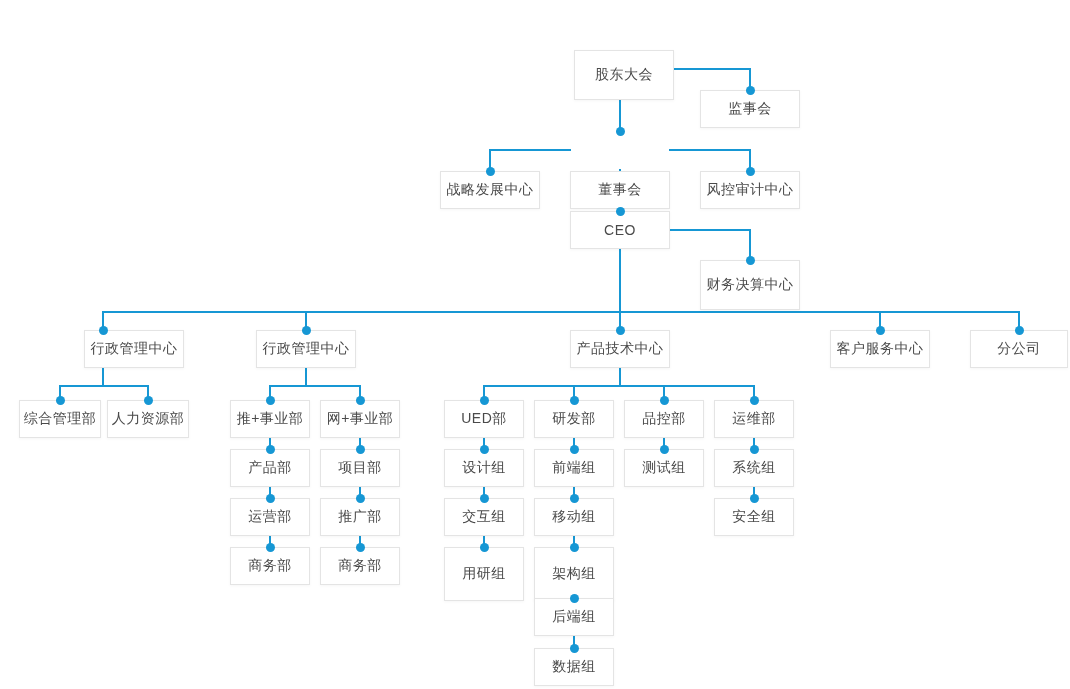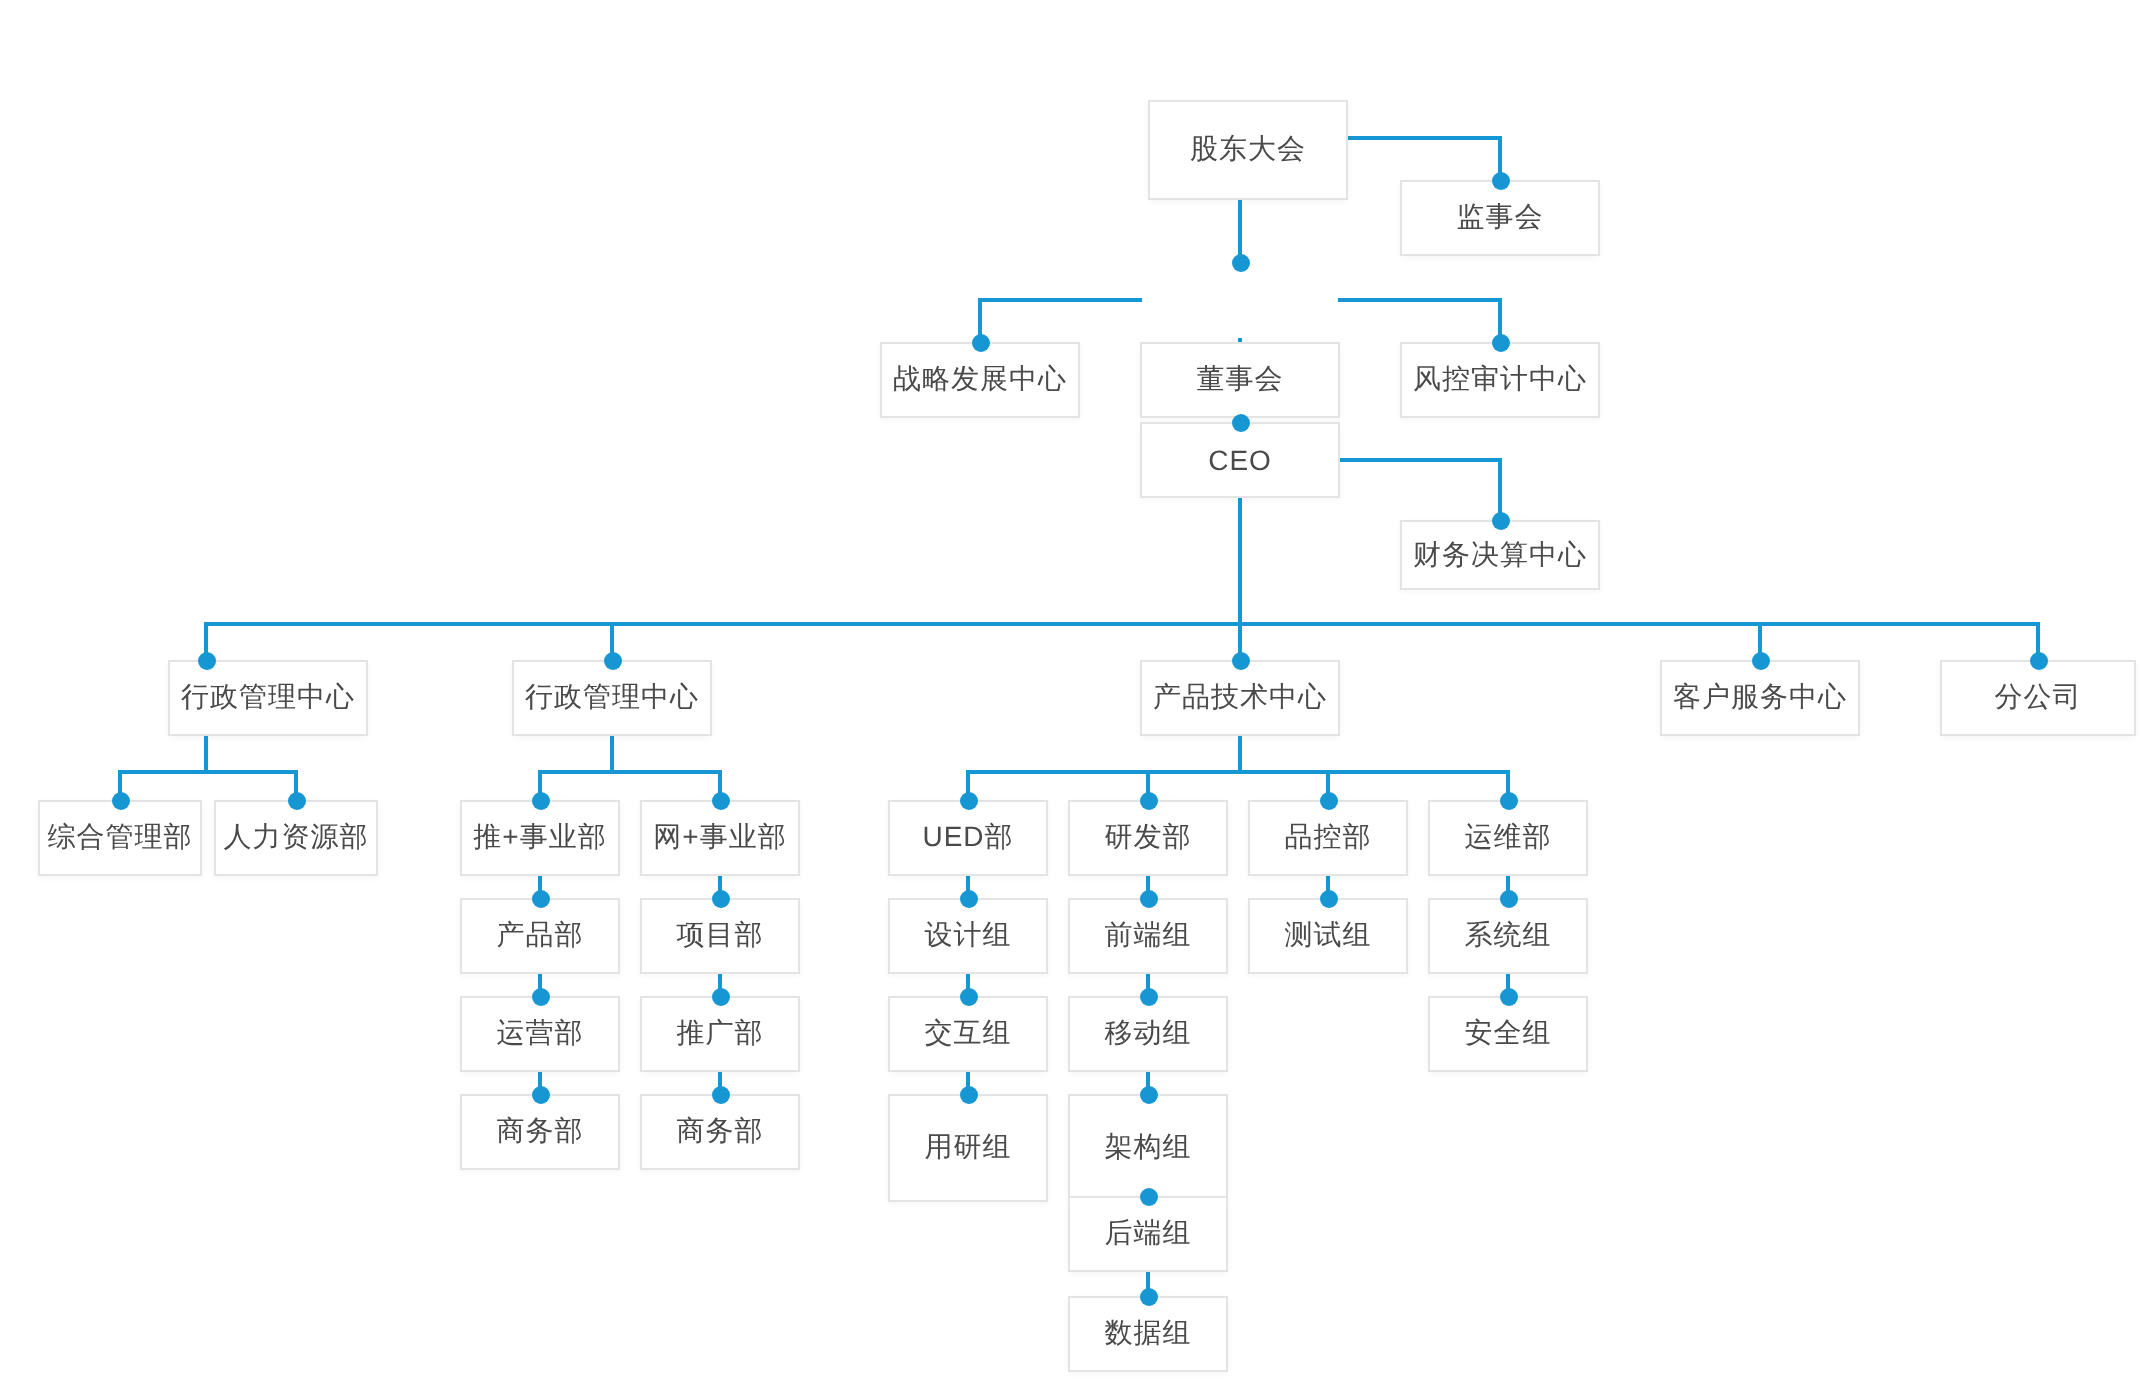--- a/index.html
+++ b/index.html
@@ -147,21 +147,21 @@
     </div>
     <div class="node" style="left: 440px; top: 171px; width: 100px; height: 38px;">
       <span>战略发展中心</span>
     </div>
     <div class="node" style="left: 700px; top: 171px; width: 100px; height: 38px;">
       <span>风控审计中心</span>
     </div>
     <div class="node" style="left: 570px; top: 211px; width: 100px; height: 38px;">
       <span>CEO</span>
     </div>
-    <div class="node" style="left: 700px; top: 260px; width: 100px; height: 35px;">
+    <div class="node" style="left: 700px; top: 260px; width: 100px; height: 50px;">
       <span>财务决算中心</span>
     </div>
     <div class="node" style="left: 52px; top: 330px; width: 100px; height: 38px; margin-left: 32px;">
       <span>行政管理中心</span>
     </div>
     <div class="node" style="left: 256px; top: 330px; width: 100px; height: 38px;">
       <span>行政管理中心</span>
     </div>
     <div class="node" style="left: 570px; top: 330px; width: 100px; height: 38px;">
       <span>产品技术中心</span>

